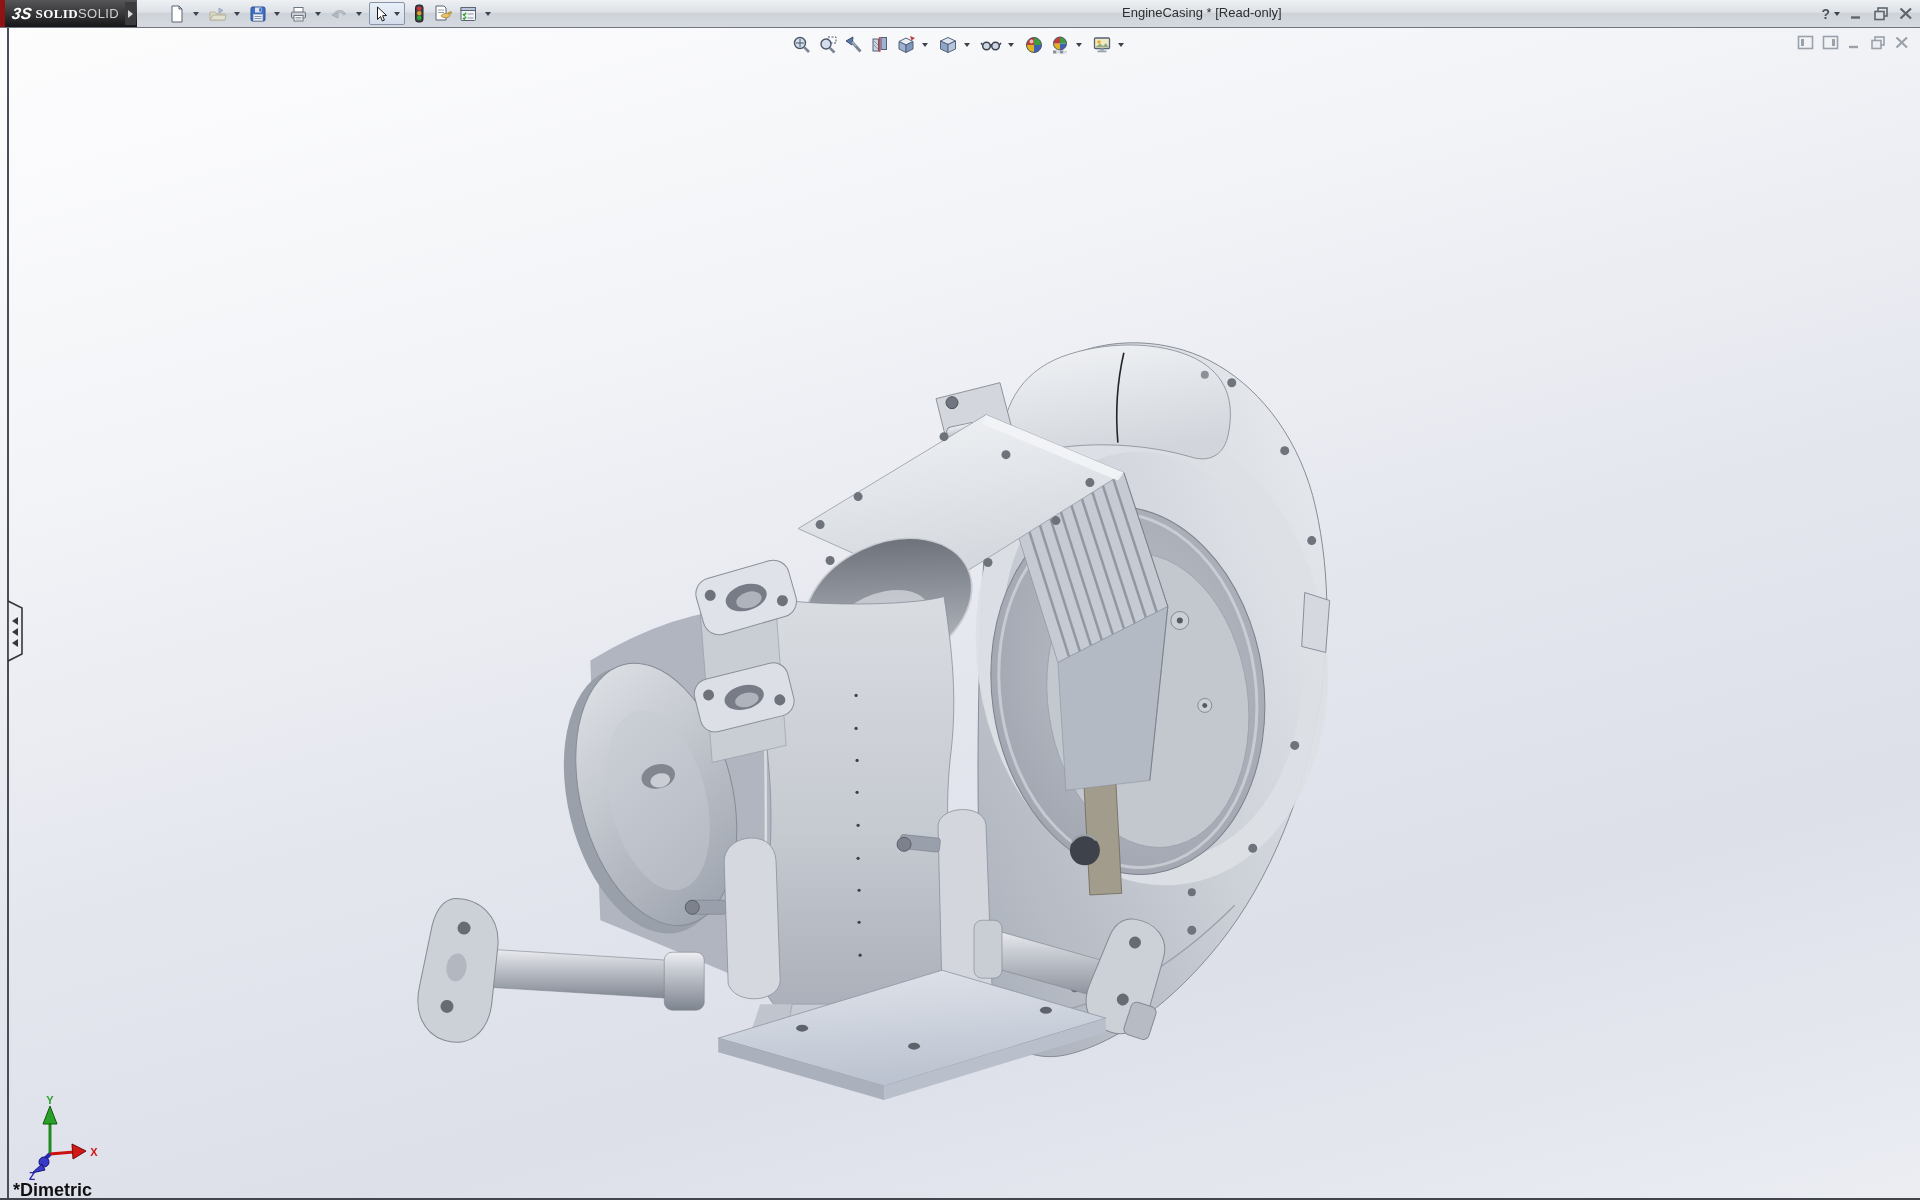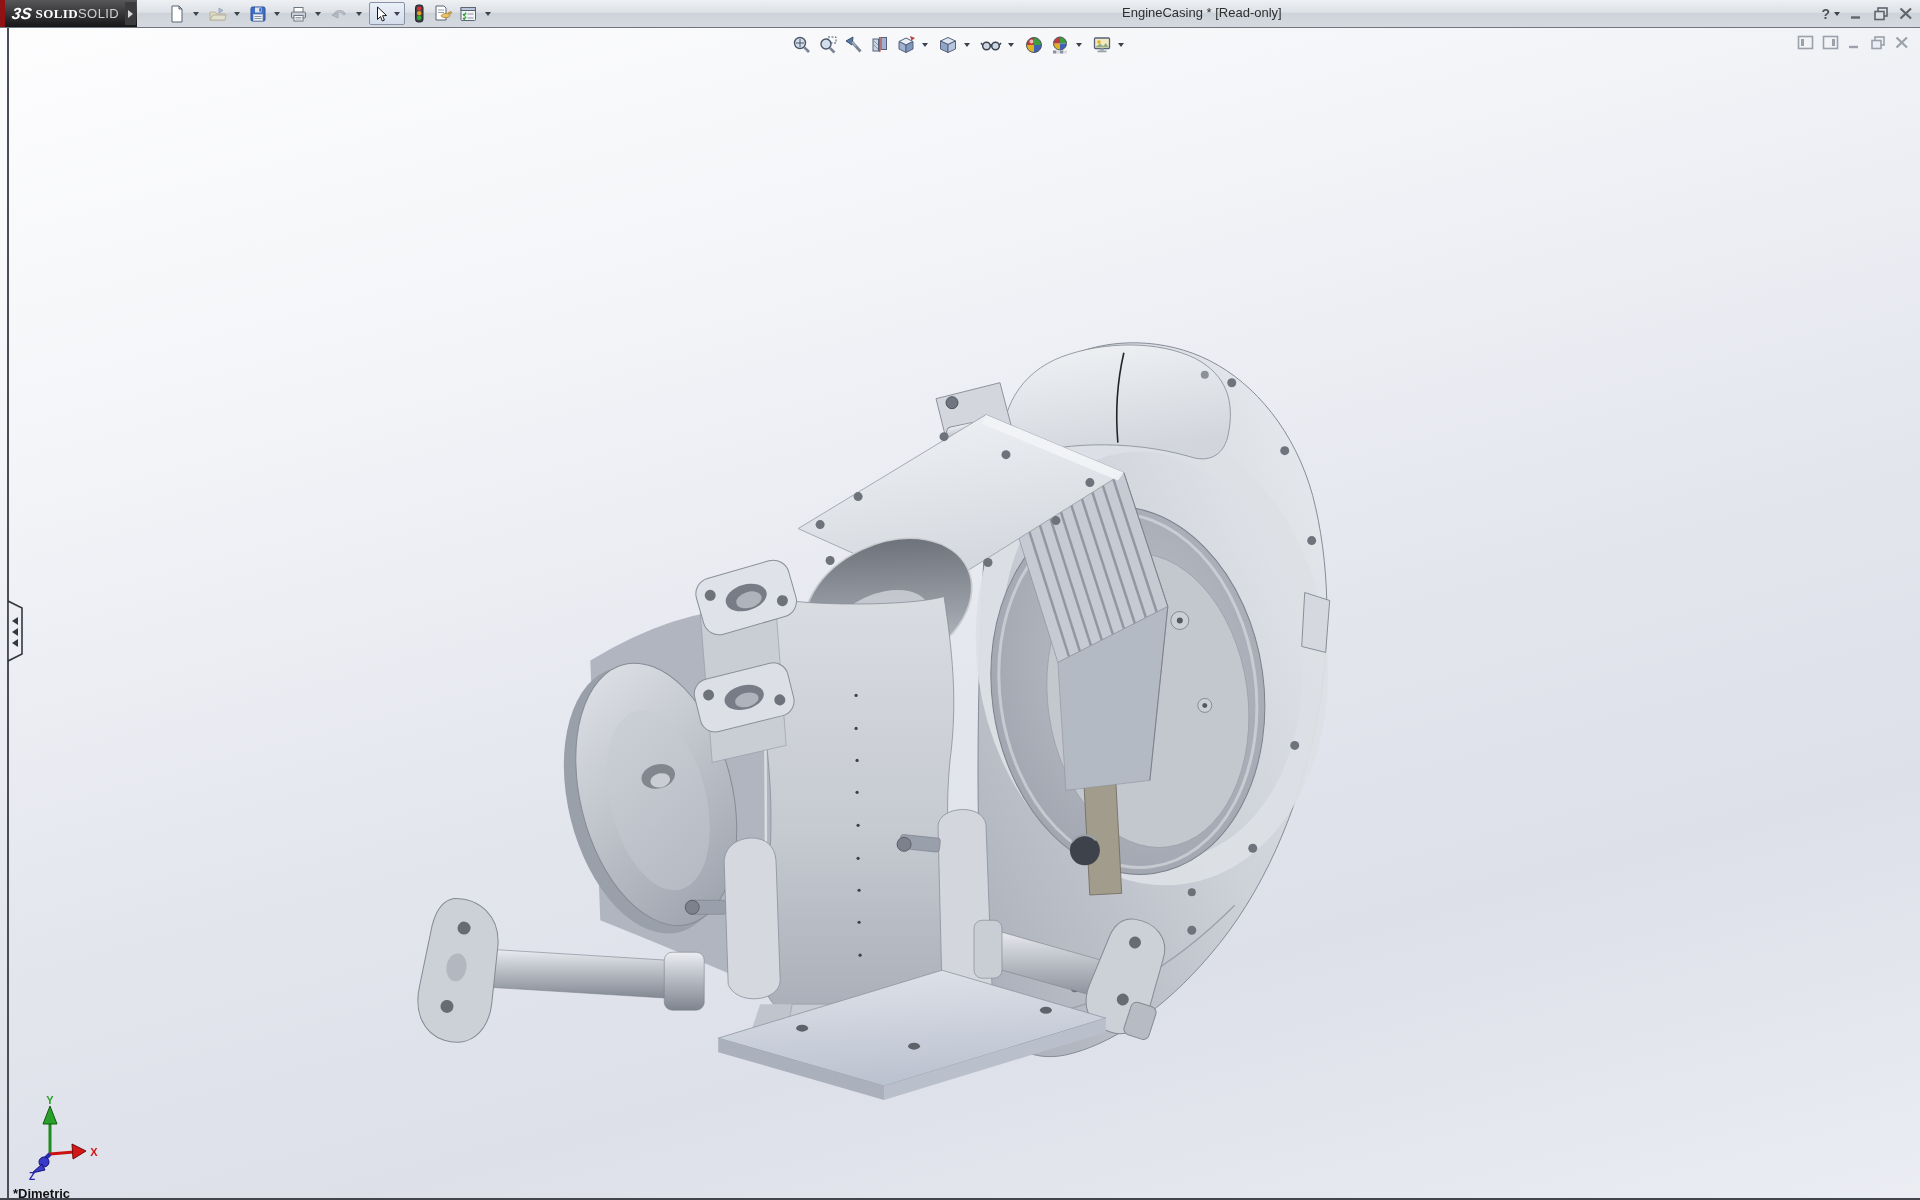--- a/index.html
+++ b/index.html
@@ -33,21 +33,21 @@
   .viewport{position:absolute;top:28px;left:0;width:1920px;height:1172px;
     background:linear-gradient(165deg,#fdfdfe 0%,#f4f5f8 25%,#e4e6ee 55%,#dde0e9 75%,#ebedf3 100%);}
   .splitter{position:absolute;left:7px;top:0;bottom:0;width:2px;background:#4a4f57;}
   .side-tab{position:absolute;left:8px;top:565px;}
   .headsup{position:absolute;left:50%;top:6px;transform:translateX(-50%);display:flex;align-items:center;z-index:40;}
   .hbtn{display:flex;align-items:center;padding:1px 2px;margin:0 1px;}
   .doc-controls{position:absolute;right:10px;top:7px;display:flex;align-items:center;z-index:40;}
   .dbtn{margin-left:8px;display:flex;align-items:center;}
   .model-svg{position:absolute;left:0;top:0;width:1920px;height:1172px;}
   .triad{position:absolute;left:16px;bottom:20px;width:84px;height:84px;}
-  .orient-label{position:absolute;left:13px;bottom:-1px;font-size:13px;font-weight:600;color:#111;z-index:30;}
+  .orient-label{position:absolute;left:13px;bottom:-1px;font-size:18px;font-weight:600;color:#111;z-index:30;}
   .bottom-line{position:absolute;left:0;bottom:0;width:1920px;height:2px;background:#42464c;z-index:60;}
   svg{display:block;}
 </style>
 </head>
 <body>
 
 <div class="titlebar">
   <div class="logo-stripe"></div>
   <div class="logo-block">
     <span class="logo-glyph">3S</span>

